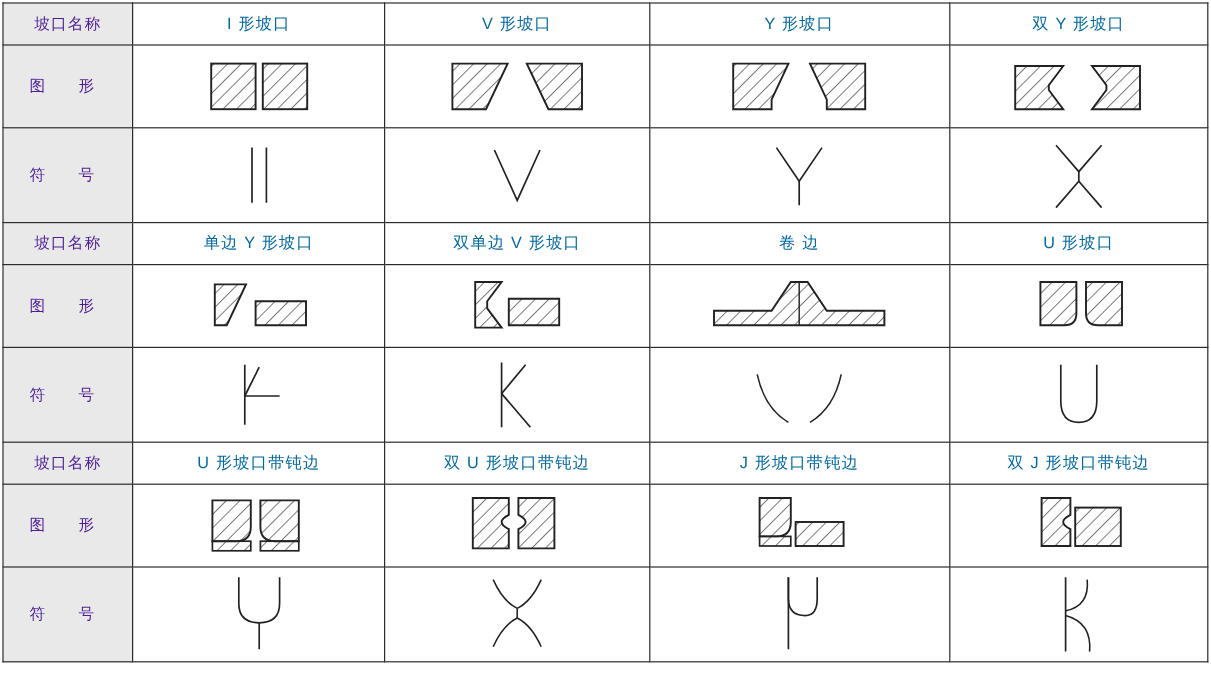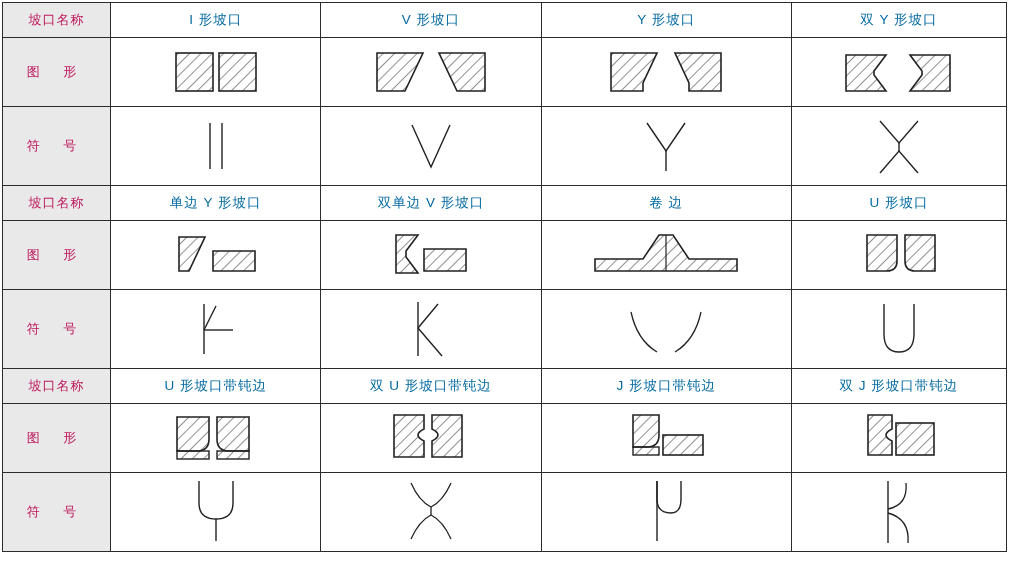--- a/index.html
+++ b/index.html
@@ -25,22 +25,23 @@
     border:1px solid #2b2b2b;
     padding:0;
     text-align:center;
     vertical-align:middle;
   }
   .label-cell{
     width:108px;
     background:#e9e9e9;
     font-size:13px;
     letter-spacing:1px;
-    color:#be185d;
+    color:#4c1d95;
     height:100%;
+    font-family:Liberation Mono, monospace;
   }
   .name-cell{
     font-size:13.5px;
     letter-spacing:1px;
     color:#0369a1;
   }
   .row-name td{height:34px;}
   .row-fig td{height:68px;}
   .row-sym td{height:78px;}
   .cell-inner{

